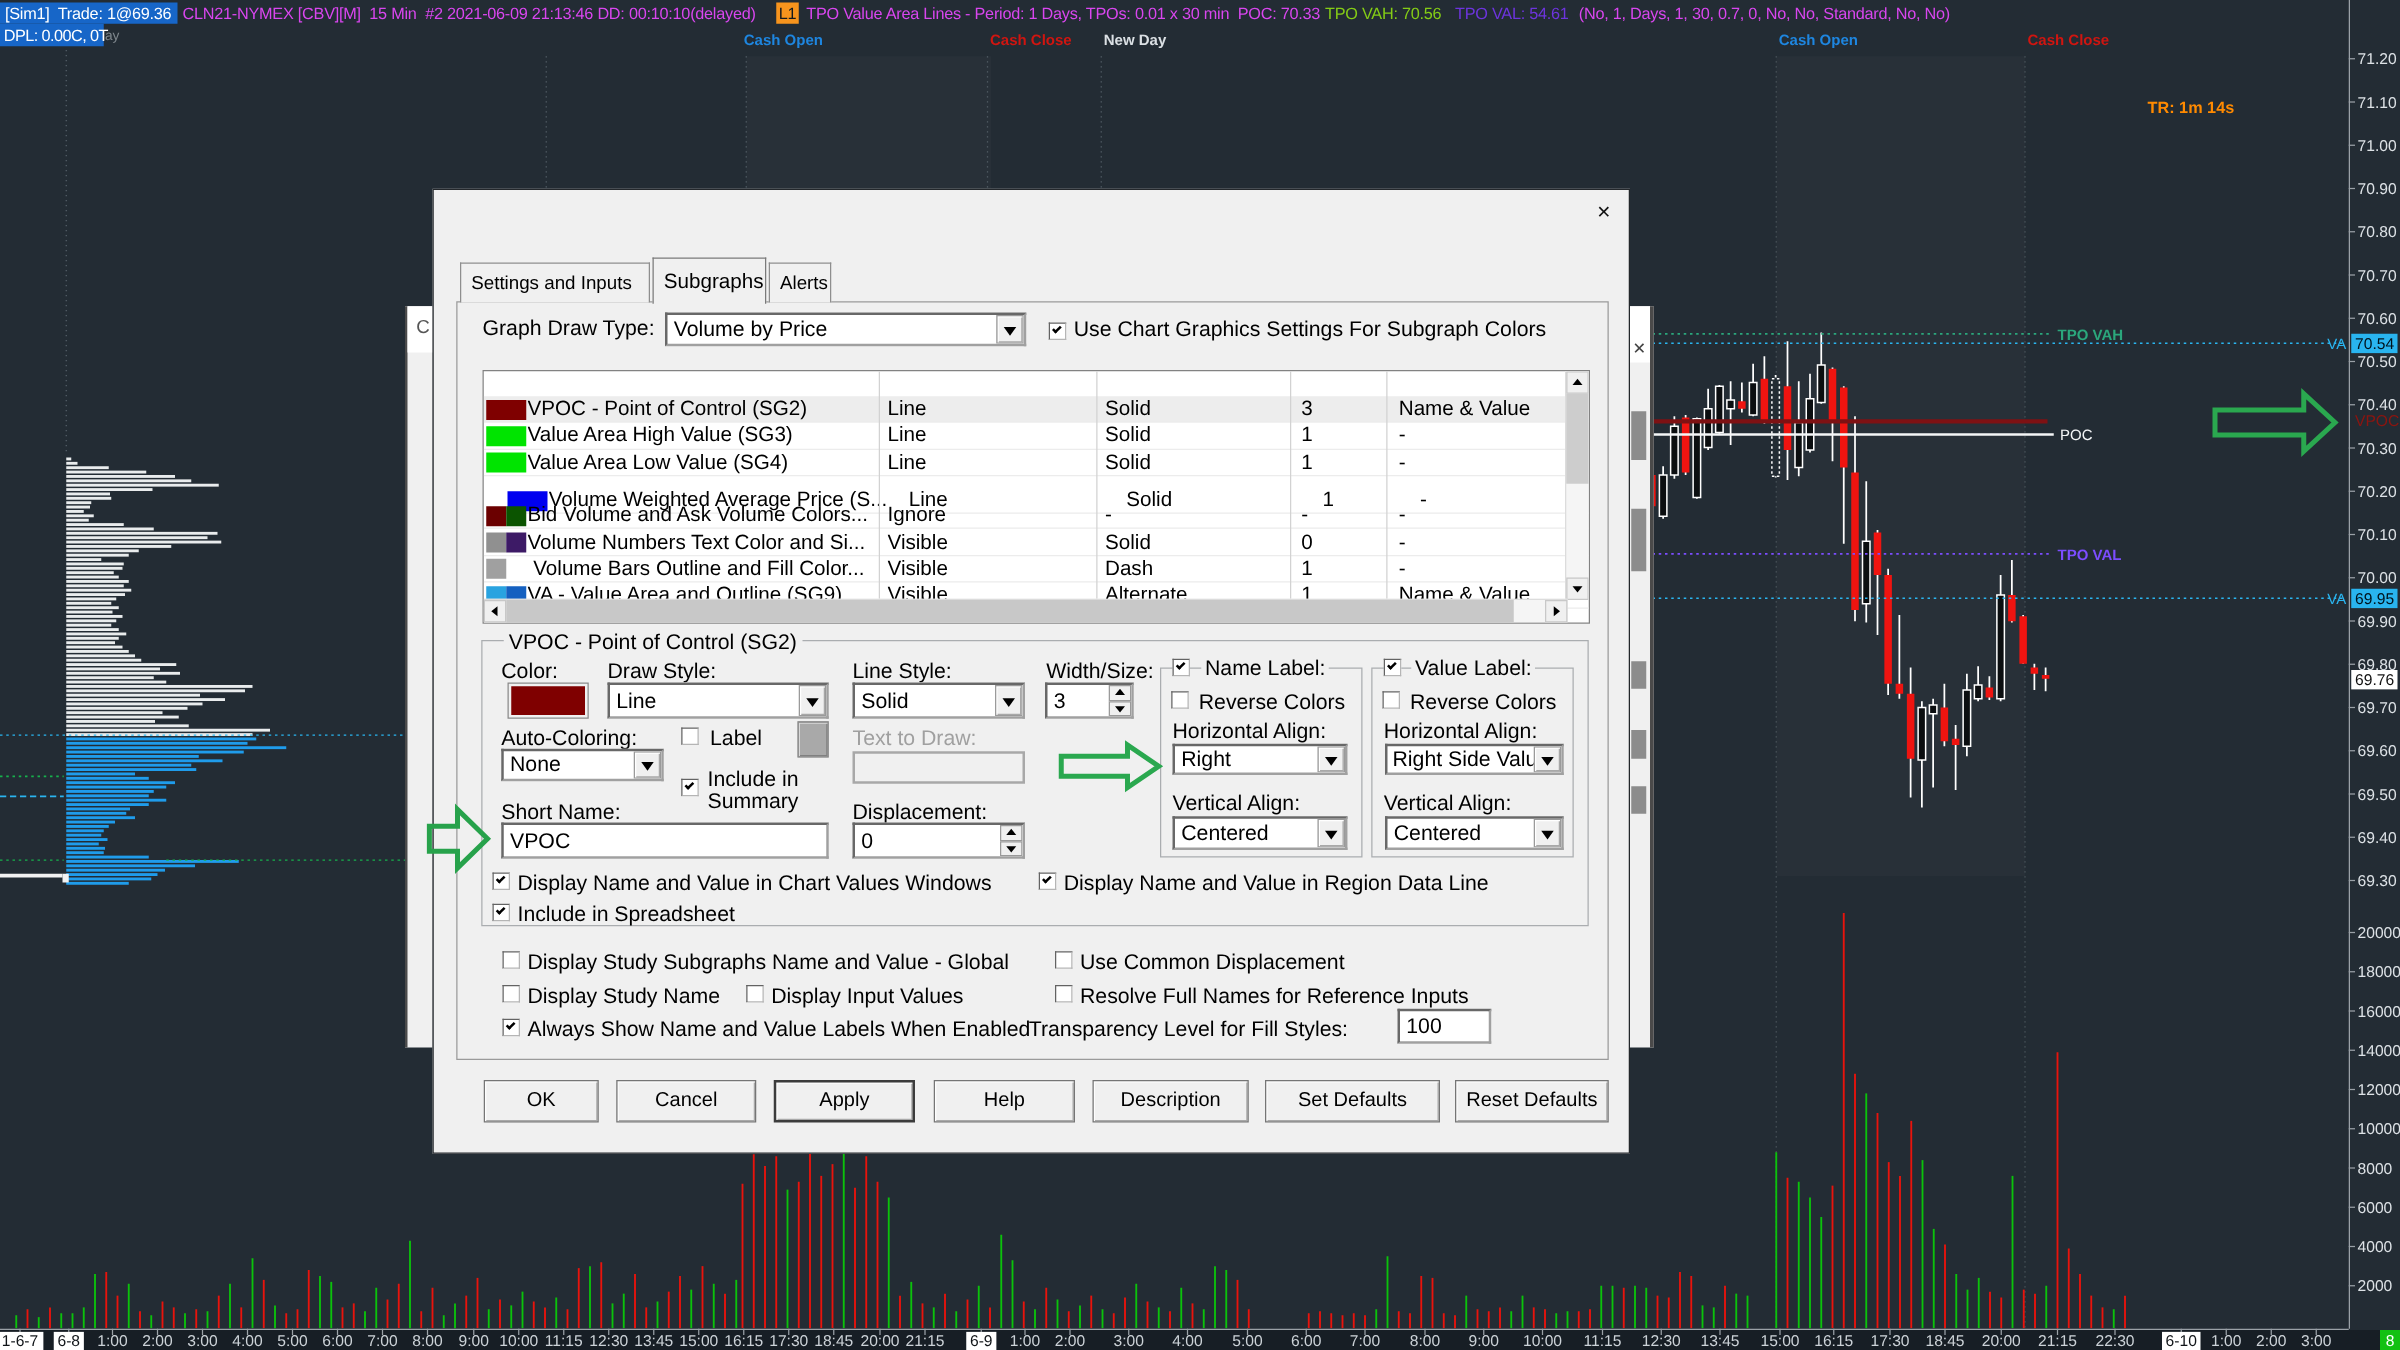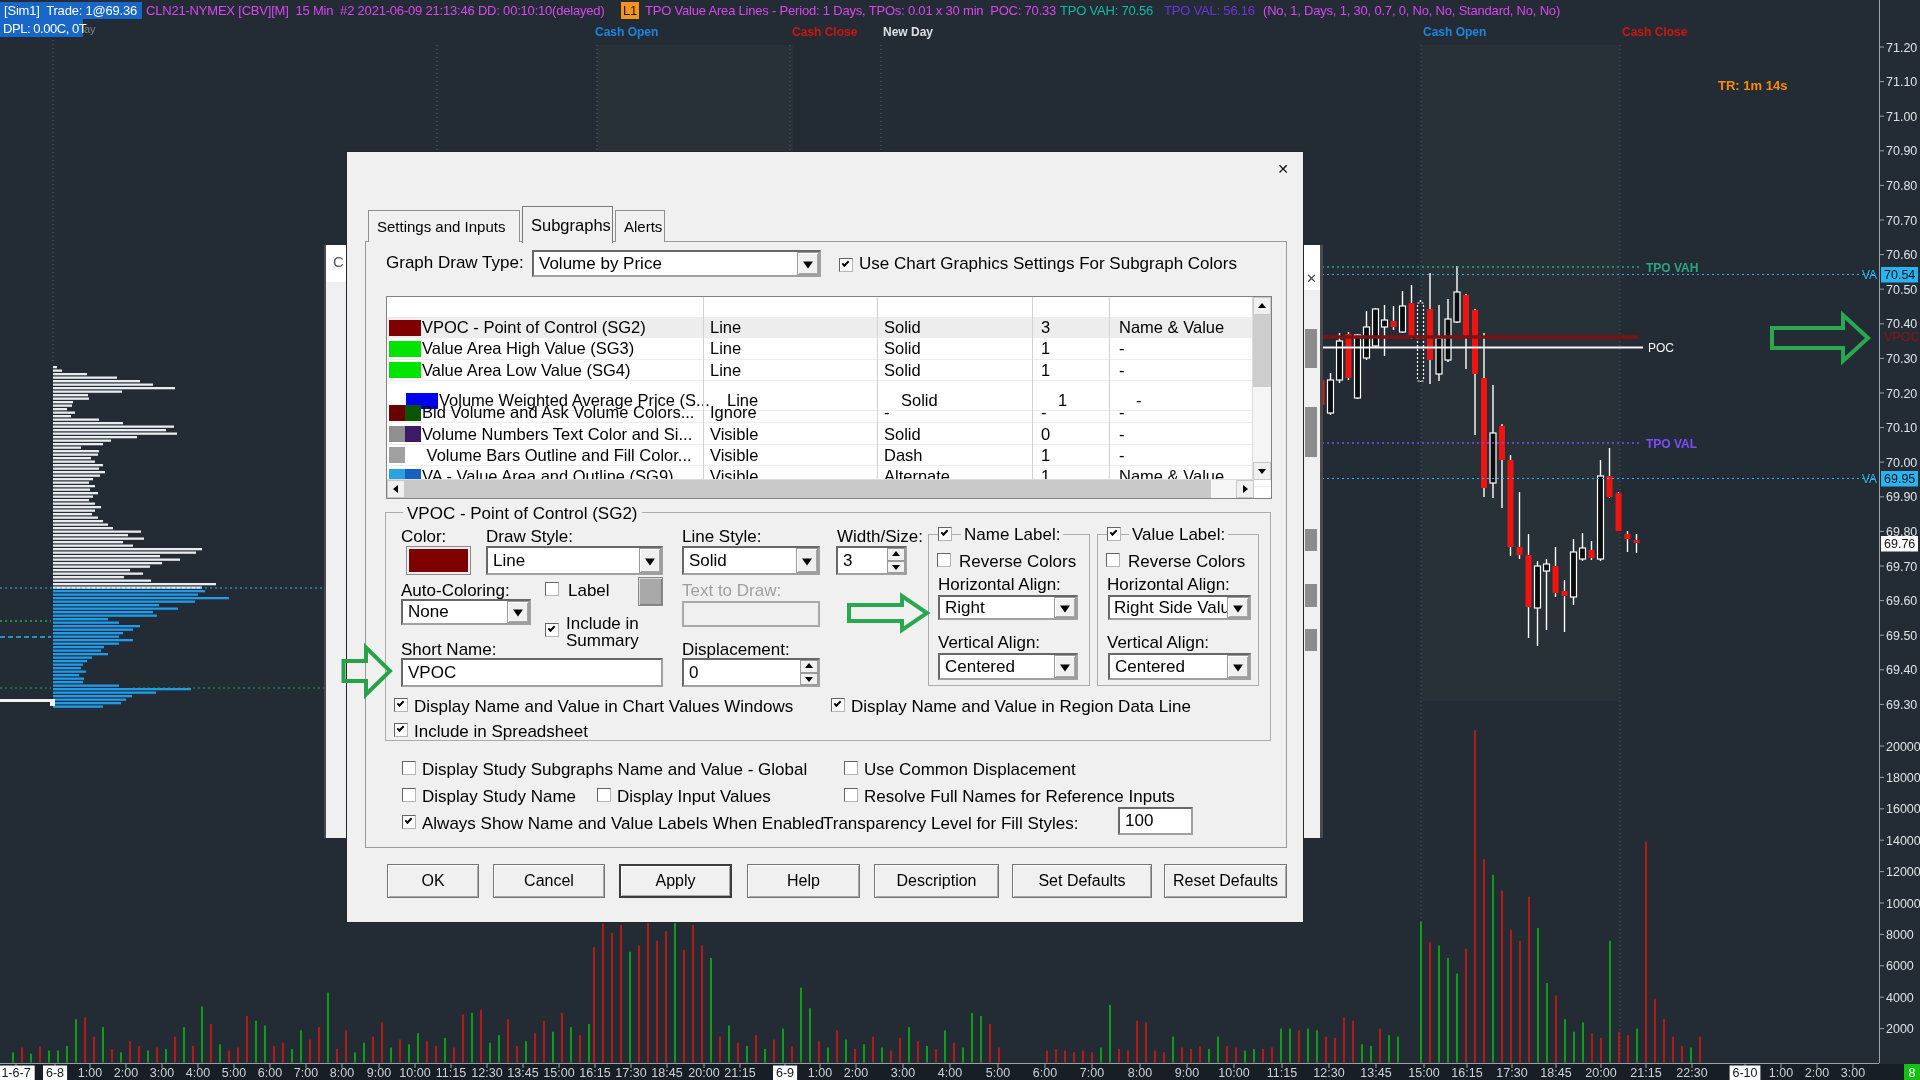--- a/index.html
+++ b/index.html
@@ -614,22 +614,22 @@
 <text x="1423" y="36" fill="#1e86e0" font-size="12" font-weight="bold">Cash Open</text>
 <text x="1622" y="36" fill="#d01510" font-size="12" font-weight="bold">Cash Close</text>
 </svg>
 
 <div style="position:absolute;left:0;top:2px;width:142px;height:17px;background:#1766c8"></div>
 <span class="tt" style="left:4px;top:3px;color:#fff">[Sim1]&nbsp; Trade: 1@69.36</span>
 <span class="tt" style="left:146px;top:3px">CLN21-NYMEX [CBV][M] &nbsp;15 Min &nbsp;#2 2021-06-09 21:13:46 DD: 00:10:10(delayed)</span>
 <div style="position:absolute;left:621px;top:2px;width:18px;height:17px;background:#f7941d"></div>
 <span class="tt" style="left:623px;top:3px;color:#13191e">L1</span>
 <span class="tt" style="left:645px;top:3px">TPO Value Area Lines - Period: 1 Days, TPOs: 0.01 x 30 min &nbsp;POC: 70.33</span>
-<span class="tt" style="left:1060px;top:3px;color:#14b8a6">TPO VAH: 70.56</span>
-<span class="tt" style="left:1164px;top:3px;color:#6d34dd">TPO VAL: 56.16</span>
+<span class="tt" style="left:1060px;top:3px;color:#84cc16">TPO VAH: 70.56</span>
+<span class="tt" style="left:1164px;top:3px;color:#6d34dd">TPO VAL: 54.61</span>
 <span class="tt" style="left:1263px;top:3px">(No, 1, Days, 1, 30, 0.7, 0, No, No, Standard, No, No)</span>
 <div style="position:absolute;left:0;top:19px;width:83px;height:18px;background:#1766c8"></div>
 <span class="tt" style="left:3px;top:21px;color:#fff;letter-spacing:-0.45px">DPL: 0.00C, 0T</span>
 <span class="tt" style="left:84px;top:23px;color:#7e868c;font-size:11px">ay</span>
 
 <div id="bgwinL">
     <div class="bgtitle" style="height:37px"></div>
     <span style="position:absolute;left:7px;top:8px;font-size:15px;color:#555">C</span>
   </div>
 <div id="bgwinR">

